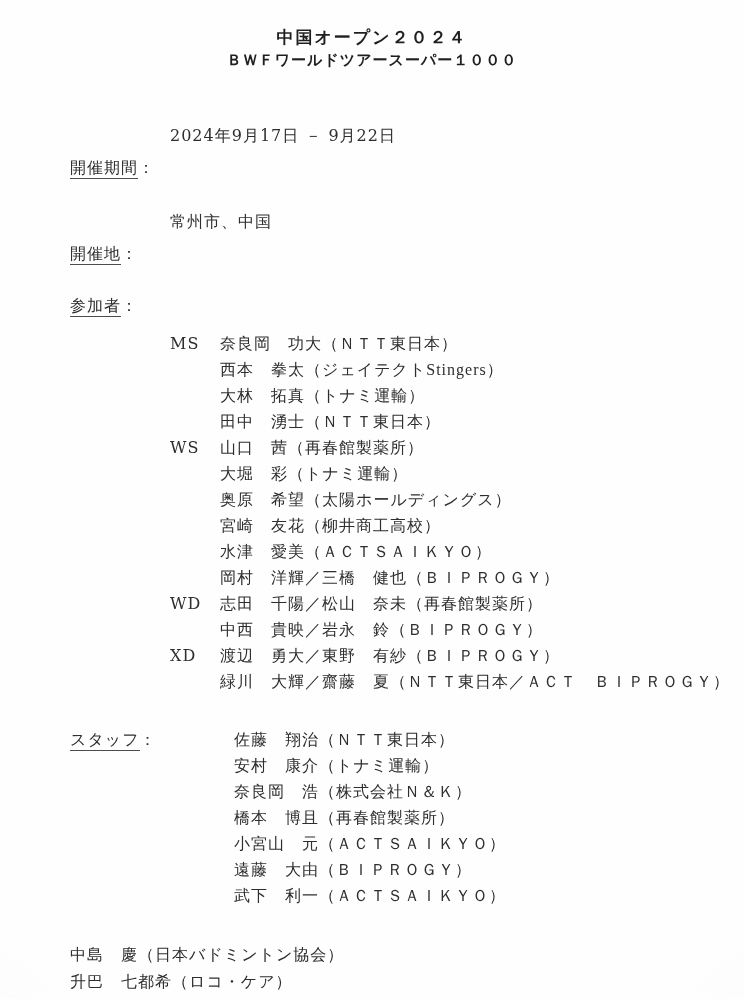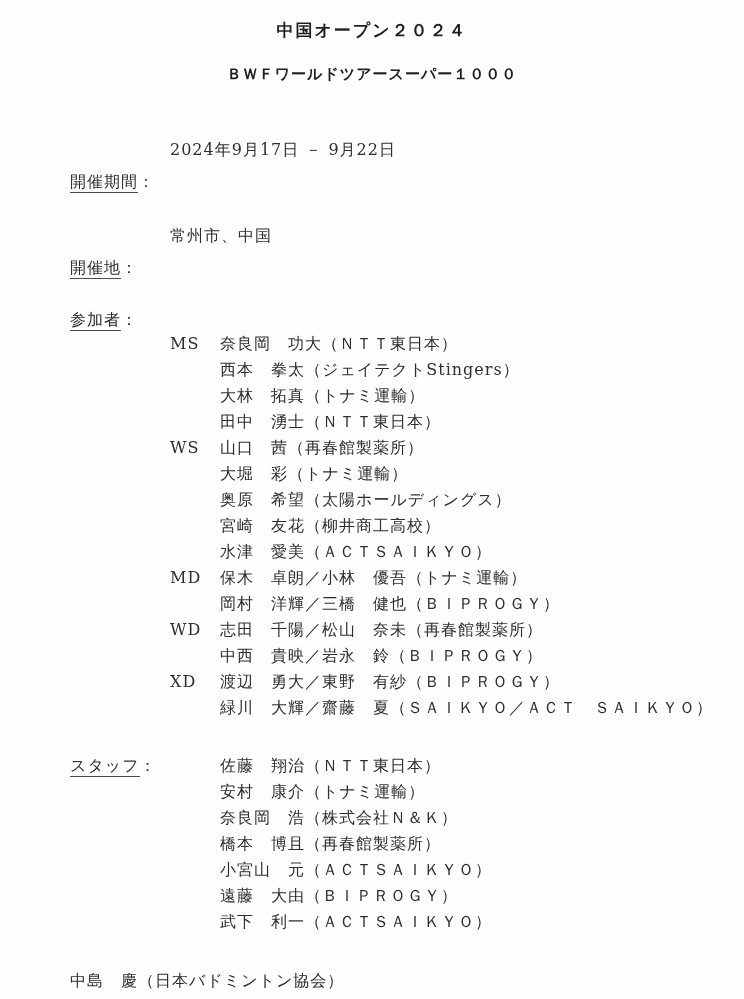--- a/index.html
+++ b/index.html
@@ -10,43 +10,43 @@
     height:999px;
     margin:0 auto;
     overflow:hidden;
     background:
       radial-gradient(135% 120% at 50% 42%, #fefefe 55%, #f8f8f8 88%, #f0f0f0 100%);
     color:#2e2e2e;
     font-family:"DejaVu Serif","Liberation Serif",serif;
     font-size:16px;
     letter-spacing:1px;
   }
-  .header { padding-top:18px; text-align:center; color:#1f1f1f; }
+  .header { padding-top:25px; text-align:center; color:#1f1f1f; }
   .title { font-size:17px; font-weight:700; letter-spacing:2px; line-height:24px; }
-  .subtitle { margin-top:22px; font-size:15px; font-weight:700; letter-spacing:1px; line-height:20px; }
+  .subtitle { margin-top:1px; font-size:15px; font-weight:700; letter-spacing:1px; line-height:20px; }
 
   .content { padding-left:70px; padding-right:36px; }
 
   .u { border-bottom:1px solid #4c4c4c; padding-bottom:1px; }
 
   .info-row { display:flex; line-height:22px; }
   .info-row.first { margin-top:55px; }
   .info-row.second { margin-top:32px; }
   .info-label-cell { width:100px; flex:0 0 100px;margin-top:32px; }
   .info-value { white-space:nowrap; }
 
   .section-label-line { margin-top:30px; line-height:22px; }
 
-  .plist { margin-top:0; padding-left:100px; }
+  .plist { margin-top:14px; padding-left:100px; }
   .prow { display:flex; line-height:26px; }
   .cat { width:50px; flex:0 0 50px; }
-  .entry { white-space:nowrap; }
+  .entry { white-space:nowrap;font-family:Liberation Serif, serif; }
 
   .hstack { display:flex; align-items:flex-start; }
-  .staff-section { margin-top:32px; }
+  .staff-section { margin-top:32px;gap:14px; }
   .assoc-section { margin-top:32px; }
   .stack-label-cell { width:150px; flex:0 0 150px; line-height:26px; }
   .entries .entry-line { line-height:26px; white-space:nowrap; }
   .assoc-section .entries .entry-line { line-height:27px; }
   .assoc-section .stack-label-cell { line-height:27px; }
 </style>
 </head>
 <body>
 
 <div class="page">
@@ -105,44 +105,40 @@
       <div class="prow">
           <span class="cat"></span>
           <span class="entry">宮崎　友花（柳井商工高校）</span>
         </div>
       <div class="prow">
           <span class="cat"></span>
           <span class="entry">水津　愛美（ＡＣＴＳＡＩＫＹＯ）</span>
         </div>
 
       <div class="prow">
-          <span class="cat">MD</span>
-          <span class="entry">保木　卓朗／小林　優吾（トナミ運輸）</span>
-        </div>
-      <div class="prow">
           <span class="cat"></span>
           <span class="entry">岡村　洋輝／三橋　健也（ＢＩＰＲＯＧＹ）</span>
         </div>
 
       <div class="prow">
           <span class="cat">WD</span>
           <span class="entry">志田　千陽／松山　奈未（再春館製薬所）</span>
         </div>
       <div class="prow">
           <span class="cat"></span>
           <span class="entry">中西　貴映／岩永　鈴（ＢＩＰＲＯＧＹ）</span>
         </div>
 
       <div class="prow">
           <span class="cat">XD</span>
           <span class="entry">渡辺　勇大／東野　有紗（ＢＩＰＲＯＧＹ）</span>
         </div>
       <div class="prow">
           <span class="cat"></span>
-          <span class="entry">緑川　大輝／齋藤　夏（ＳＡＩＫＹＯ／ＡＣＴ　ＳＡＩＫＹＯ）</span>
+          <span class="entry">緑川　大輝／齋藤　夏（ＮＴＴ東日本／ＡＣＴ　ＢＩＰＲＯＧＹ）</span>
         </div>
     </div>
 
     <div class="hstack staff-section">
       <div class="stack-label-cell"><span class="u">スタッフ</span><span>：</span></div>
       <div class="entries">
         <div class="entry-line">佐藤　翔治（ＮＴＴ東日本）</div>
         <div class="entry-line">安村　康介（トナミ運輸）</div>
         <div class="entry-line">奈良岡　浩（株式会社Ｎ＆Ｋ）</div>
         <div class="entry-line">橋本　博且（再春館製薬所）</div>

